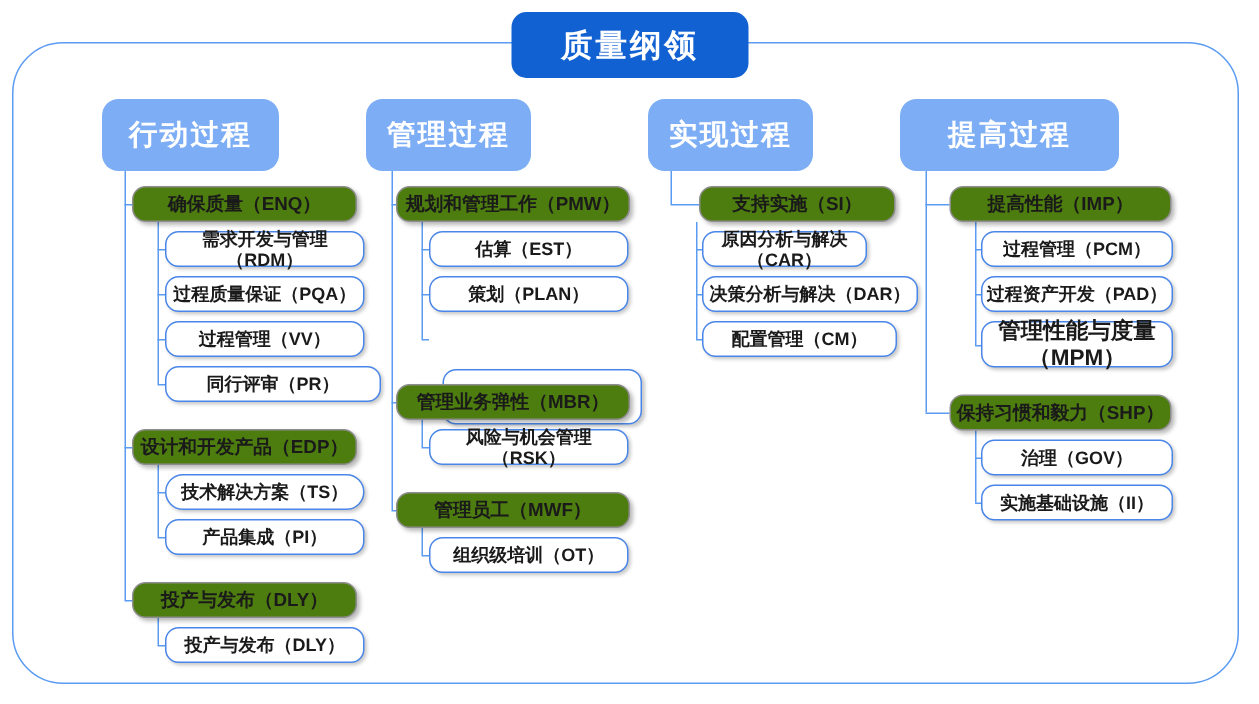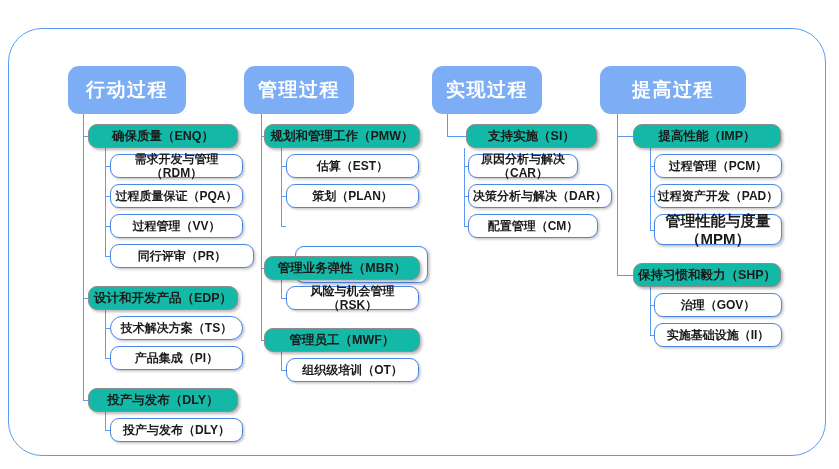--- a/index.html
+++ b/index.html
@@ -44,21 +44,21 @@
     display:flex;align-items:center;justify-content:center;
     color:#ffffff;
     font-size:19px;font-weight:bold;
     letter-spacing:1.5px;
     z-index:3;
   }
 
   
   .group-box{
     position:absolute;
-    background:#14b8a6;
+    background:#4d7c0f;
     border:1.3px solid #8d8d8d;
     border-radius:9px;
     box-sizing:border-box;
     display:flex;align-items:center;justify-content:center;
     color:#1a1a1a;
     font-size:12.5px;font-weight:bold;
     box-shadow:2px 2px 3px rgba(0,0,0,0.28);
     z-index:3;
     text-align:center;
     line-height:1.15;
@@ -85,20 +85,21 @@
   .vline{position:absolute;width:1.4px;background:#5b9bf2;z-index:1;}
   .hline{position:absolute;height:1.4px;background:#5b9bf2;z-index:1;}
 </style>
 </head>
 <body>
 
 <div id="stage">
 
   <div class="frame"></div>
 
+  <div class="root-title">质量纲领</div>
 
   <div id="tree-layer">
       <div class="col-head" style="left: 68px; top: 66px; width: 118px;">行动过程</div>
       <div class="group-box" style="left: 88px; top: 124px; width: 150px; height: 24px;">确保质量（ENQ）</div>
       <div class="hline" style="left: 83px; top: 136px; width: 5px;"></div>
       <div class="leaf-box" style="left: 110px; top: 154px; width: 133px; height: 24px;">需求开发与管理（RDM）</div>
       <div class="hline" style="left: 105px; top: 166px; width: 5px;"></div>
       <div class="leaf-box" style="left: 110px; top: 184px; width: 133px; height: 24px;">过程质量保证（PQA）</div>
       <div class="hline" style="left: 105px; top: 196px; width: 5px;"></div>
       <div class="leaf-box" style="left: 110px; top: 214px; width: 133px; height: 24px;">过程管理（VV）</div>

